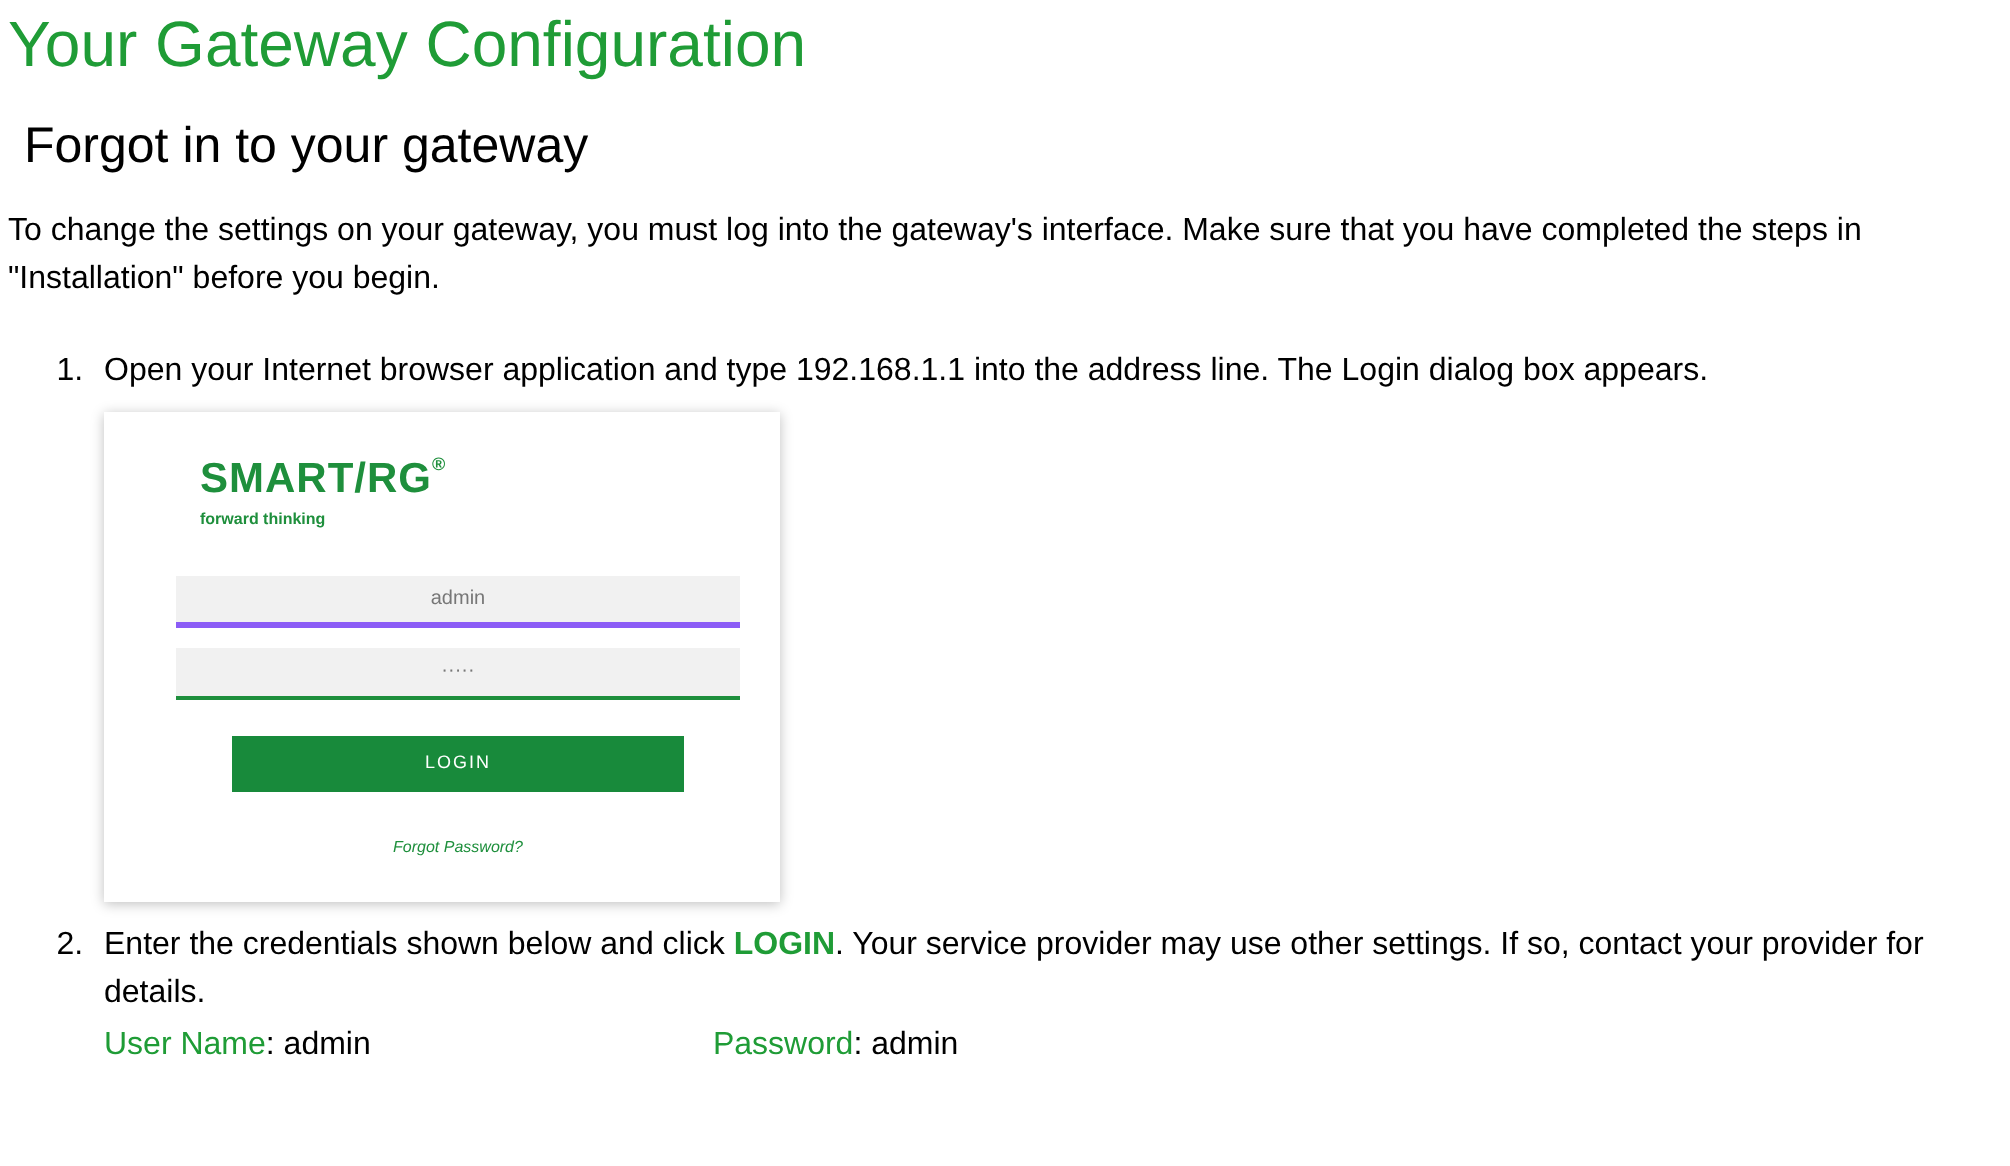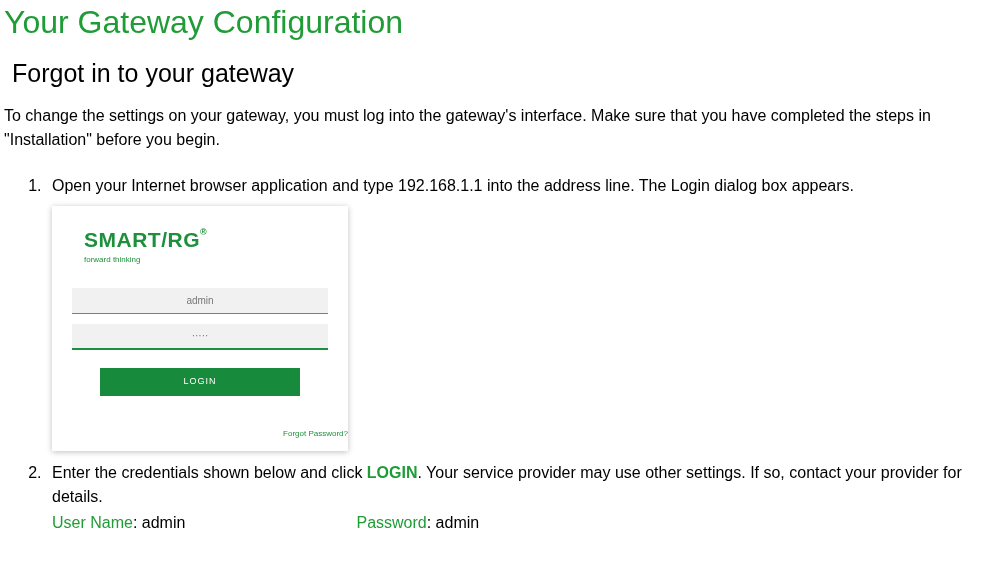--- a/index.html
+++ b/index.html
@@ -41,25 +41,25 @@
     }
     .steps > li {
       padding-left: 6px;
       margin-bottom: 8px;
     }
     .login-thumb-wrap {
       margin-top: 8px;
       margin-bottom: 10px;
     }
     .login-thumb {
-      width: 296px;
+      width: 338px;
       height: 245px;
       background: #fff;
       box-shadow: 0 1px 6px rgba(0,0,0,0.25);
-      padding: 18px 0 0 0;
+      padding: 18px 0 0 16px;
       position: relative;
     }
     .login-logo {
       font-family: Arial, sans-serif;
       color: #1e8f3c;
       font-weight: bold;
       font-size: 21px;
       letter-spacing: 0.5px;
       text-align: left;
       padding-left: 32px;
@@ -68,54 +68,56 @@
       font-size: 9px;
       vertical-align: top;
       position: relative;
       top: 2px;
     }
     .login-tagline {
       font-size: 8px;
       color: #1e8f3c;
       padding-left: 32px;
       margin-top: -2px;
+      font-weight: bold;
     }
     .login-field {
       margin: 10px 20px 0 20px;
       background: #f1f1f1;
       height: 26px;
       display: flex;
       align-items: center;
       justify-content: center;
       font-size: 10px;
       color: #777;
-      border-bottom: 1px solid #8b5cf6;
+      border-bottom: 3px solid #8b5cf6;
     }
     .login-field.first {
       margin-top: 22px;
     }
     .login-field.second {
       border-bottom: 2px solid #1e8f3c;
     }
     .login-button {
       margin: 18px 48px 0 48px;
       background: #188a3b;
       color: #fff;
       height: 28px;
       display: flex;
       align-items: center;
       justify-content: center;
       font-size: 9px;
       letter-spacing: 1px;
     }
     .forgot {
-      text-align: right;
+      text-align: center;
       color: #1e8f3c;
       font-size: 8px;
-      margin-top: 32px;
+      margin-top: 22px;
+      font-style: italic;
     }
     .green-strong {
       color: #1f9c36;
       font-weight: bold;
     }
     .cred-line {
       margin-top: 2px;
     }
     .cred-label {
       color: #1f9c36;

